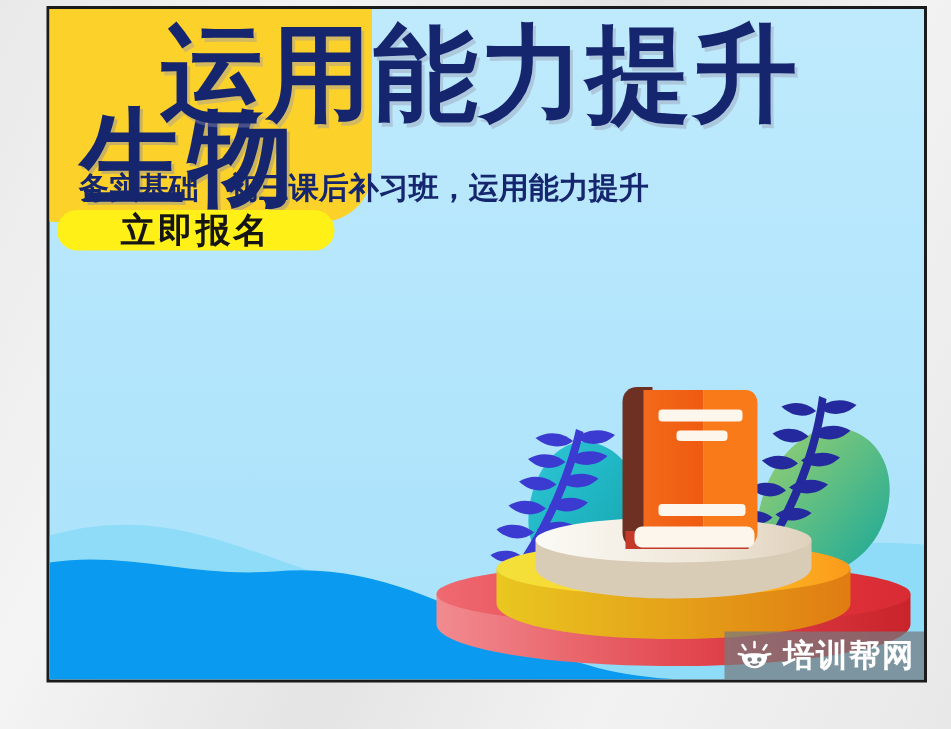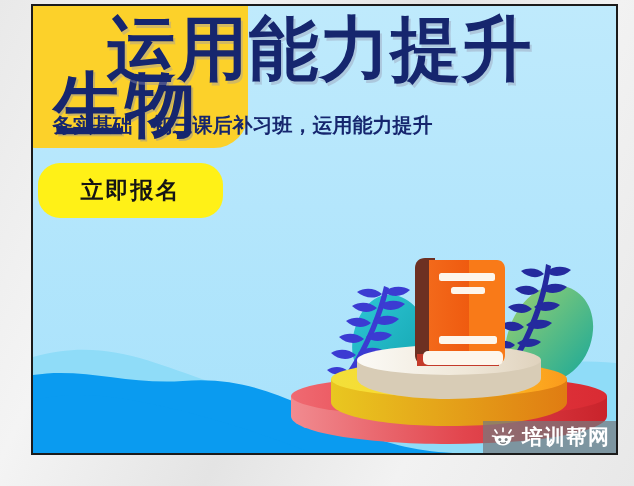--- a/index.html
+++ b/index.html
@@ -99,23 +99,23 @@
     font-weight: bold;
     color: #16266e;
     letter-spacing: 0px;
     white-space: nowrap;
   }
 
   
   #cta {
     position: absolute;
     left: 5px;
-    top: 157px;
+    top: 134px;
     width: 185px;
-    height: 55px;
+    height: 27px;
     background: #fff117;
     border-radius: 22px;
     border: none;
     display: flex;
     align-items: center;
     justify-content: center;
     cursor: pointer;
     padding: 0;
   }
   #cta-label {

